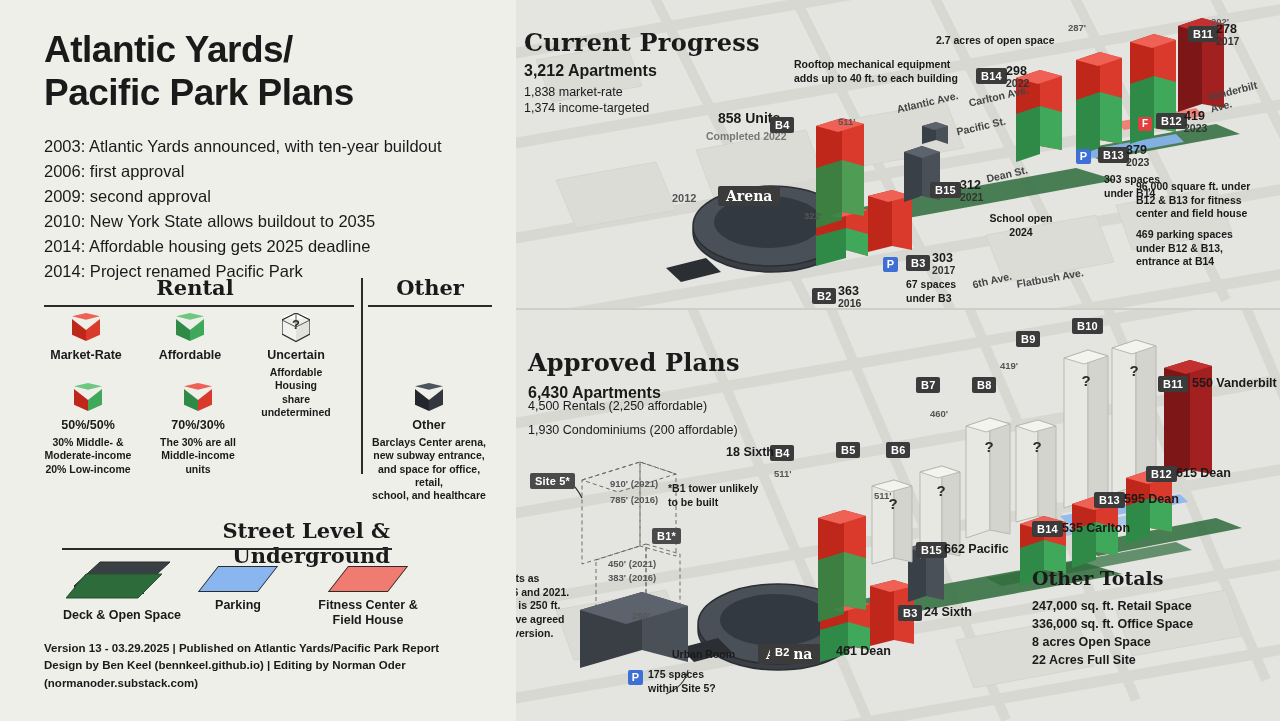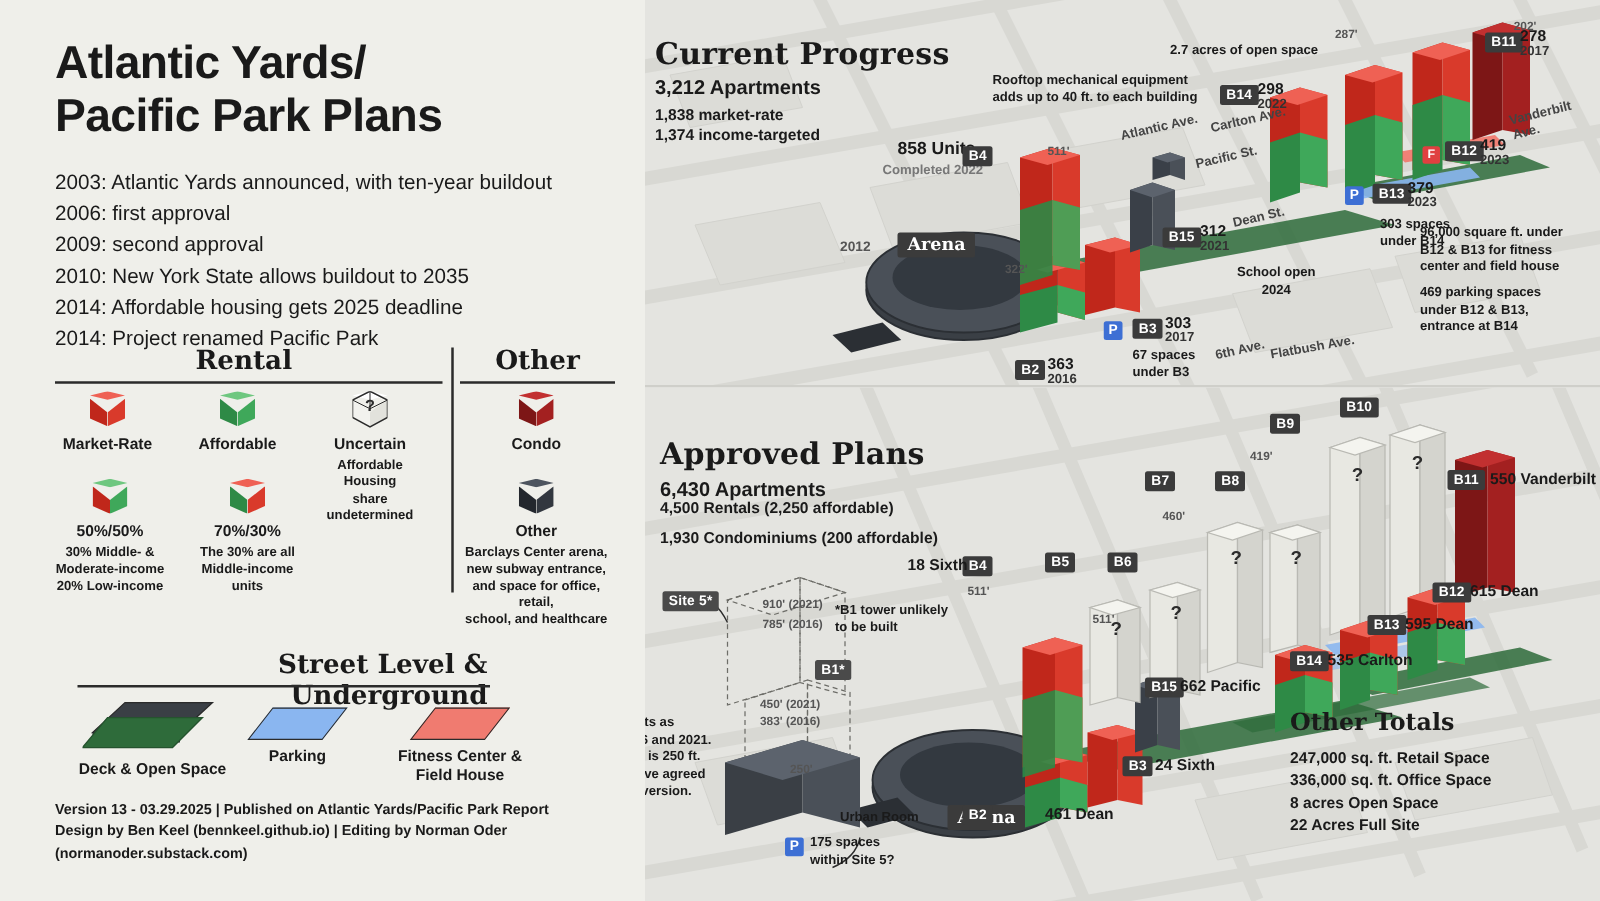--- a/index.html
+++ b/index.html
@@ -61,21 +61,21 @@
   #map-bottom { left:516px; top:310px; width:764px; height:411px; }
   .panel-divider { position:absolute; left:516px; top:308px; width:764px; height:2px; background:#cfcfca; }
 
   .streetgrid { position:absolute; inset:0; }
 
   .sec-title {
     position:absolute; font-family:"DejaVu Serif", serif;
     font-weight:bold; font-size:24px; letter-spacing:0.2px;
   }
   .sec-sub { position:absolute; font-size:16px; font-weight:bold; }
-  .sec-lines { position:absolute; font-size:12.5px; font-weight:bold; line-height:1.35; }
+  .sec-lines { position:absolute; font-size:12.5px; font-weight:normal; line-height:1.35; }
 
   .note { position:absolute; font-size:10.5px; font-weight:bold; line-height:1.3; }
 
   .tag {
     position:absolute; background:#3b3b3b; color:#fff; font-size:11px; font-weight:bold;
     padding:2px 5px; border-radius:2px; letter-spacing:0.2px;
   }
   .tag.light { background:#4a4a4a; }
   .numlabel { position:absolute; font-size:12.5px; font-weight:bold; line-height:1.05; }
   .numlabel .yr { font-size:10.5px; font-weight:bold; display:block; color:#333; }
@@ -182,28 +182,20 @@
         <div class="top" style="background:#ef6154;"></div>
         <div class="lft" style="background:#2e8a46;"></div>
         <div class="rgt" style="background:#d93a2b;"></div>
       </div>
       <div class="cap">70%/30%</div>
       <div class="sub" style="white-space:pre-line;">The 30% are all
 Middle-income
 units</div>
     </div>
 
-    <div class="legend-item" style="left:383px; top:313px; width:92px;">
-      <div class="cube">
-        <div class="top" style="background:#c23030;"></div>
-        <div class="lft" style="background:#7d1616;"></div>
-        <div class="rgt" style="background:#a32020;"></div>
-      </div>
-      <div class="cap">Condo</div>
-    </div>
 
     <div class="legend-item" style="left:363px; top:383px; width:132px;">
       <div class="cube">
         <div class="top" style="background:#4d545e;"></div>
         <div class="lft" style="background:#23272d;"></div>
         <div class="rgt" style="background:#32373f;"></div>
       </div>
       <div class="cap">Other</div>
       <div class="sub" style="white-space:pre-line;">Barclays Center arena,
 new subway entrance,

